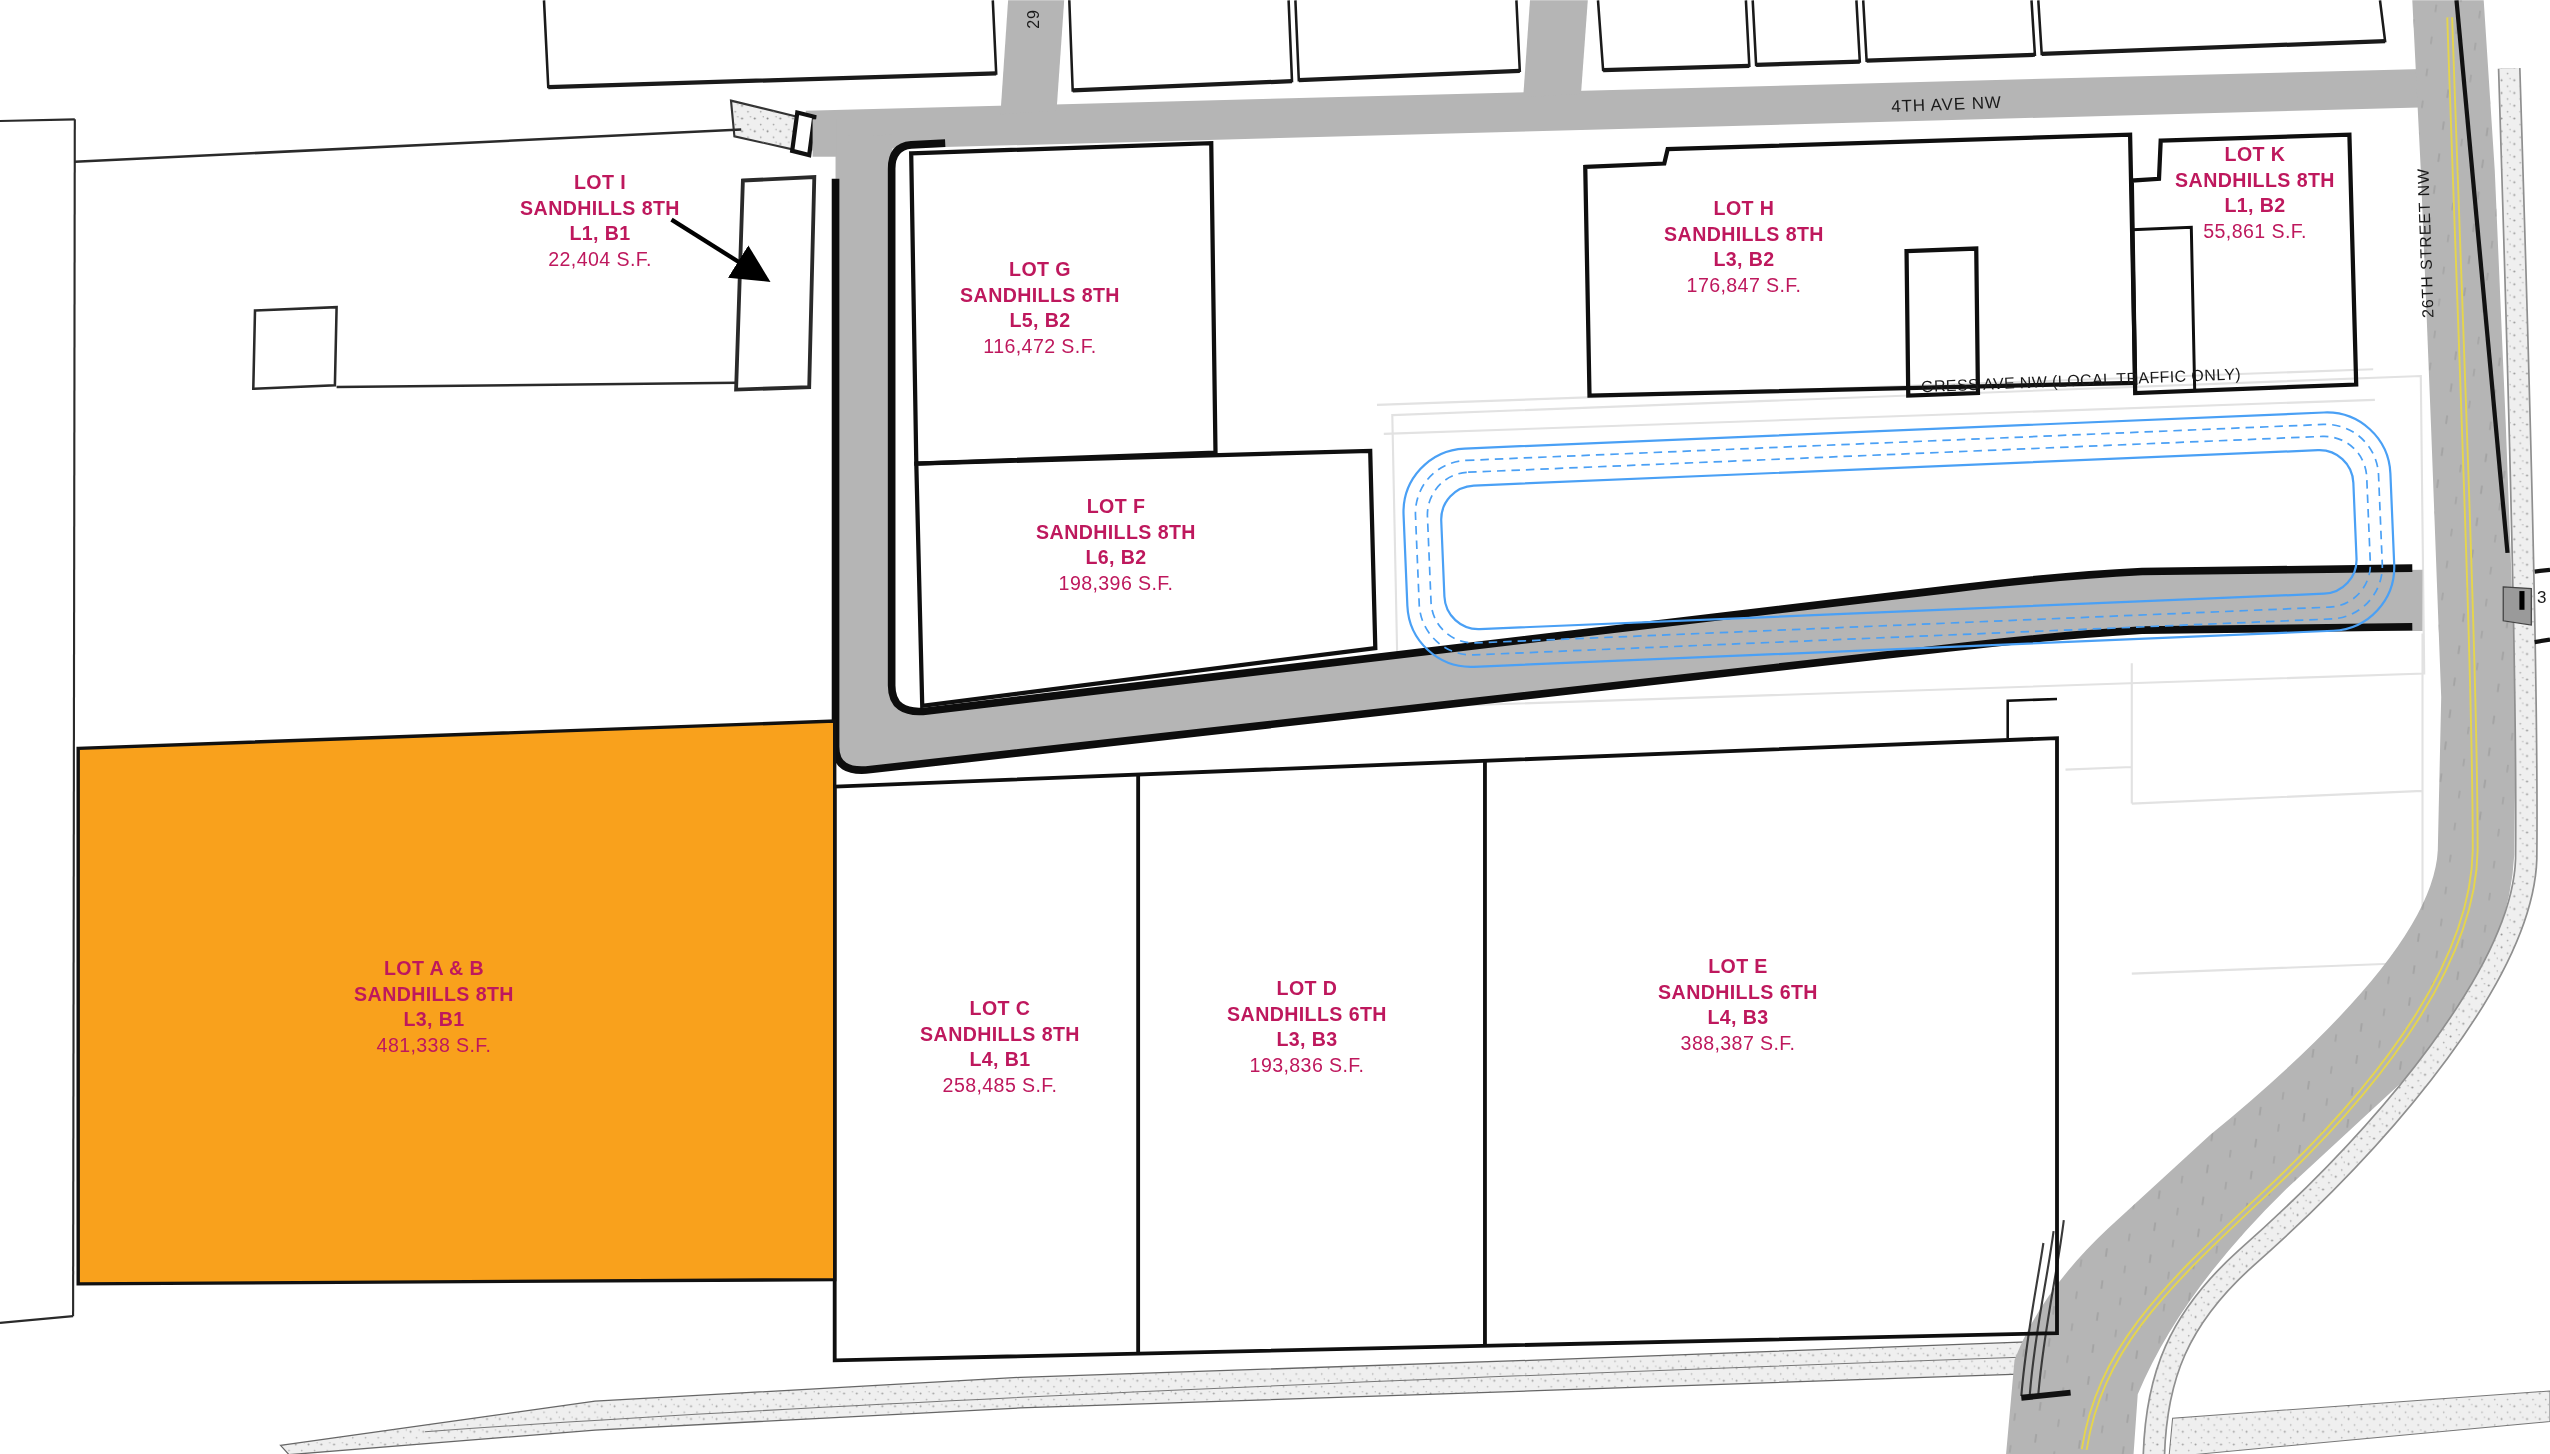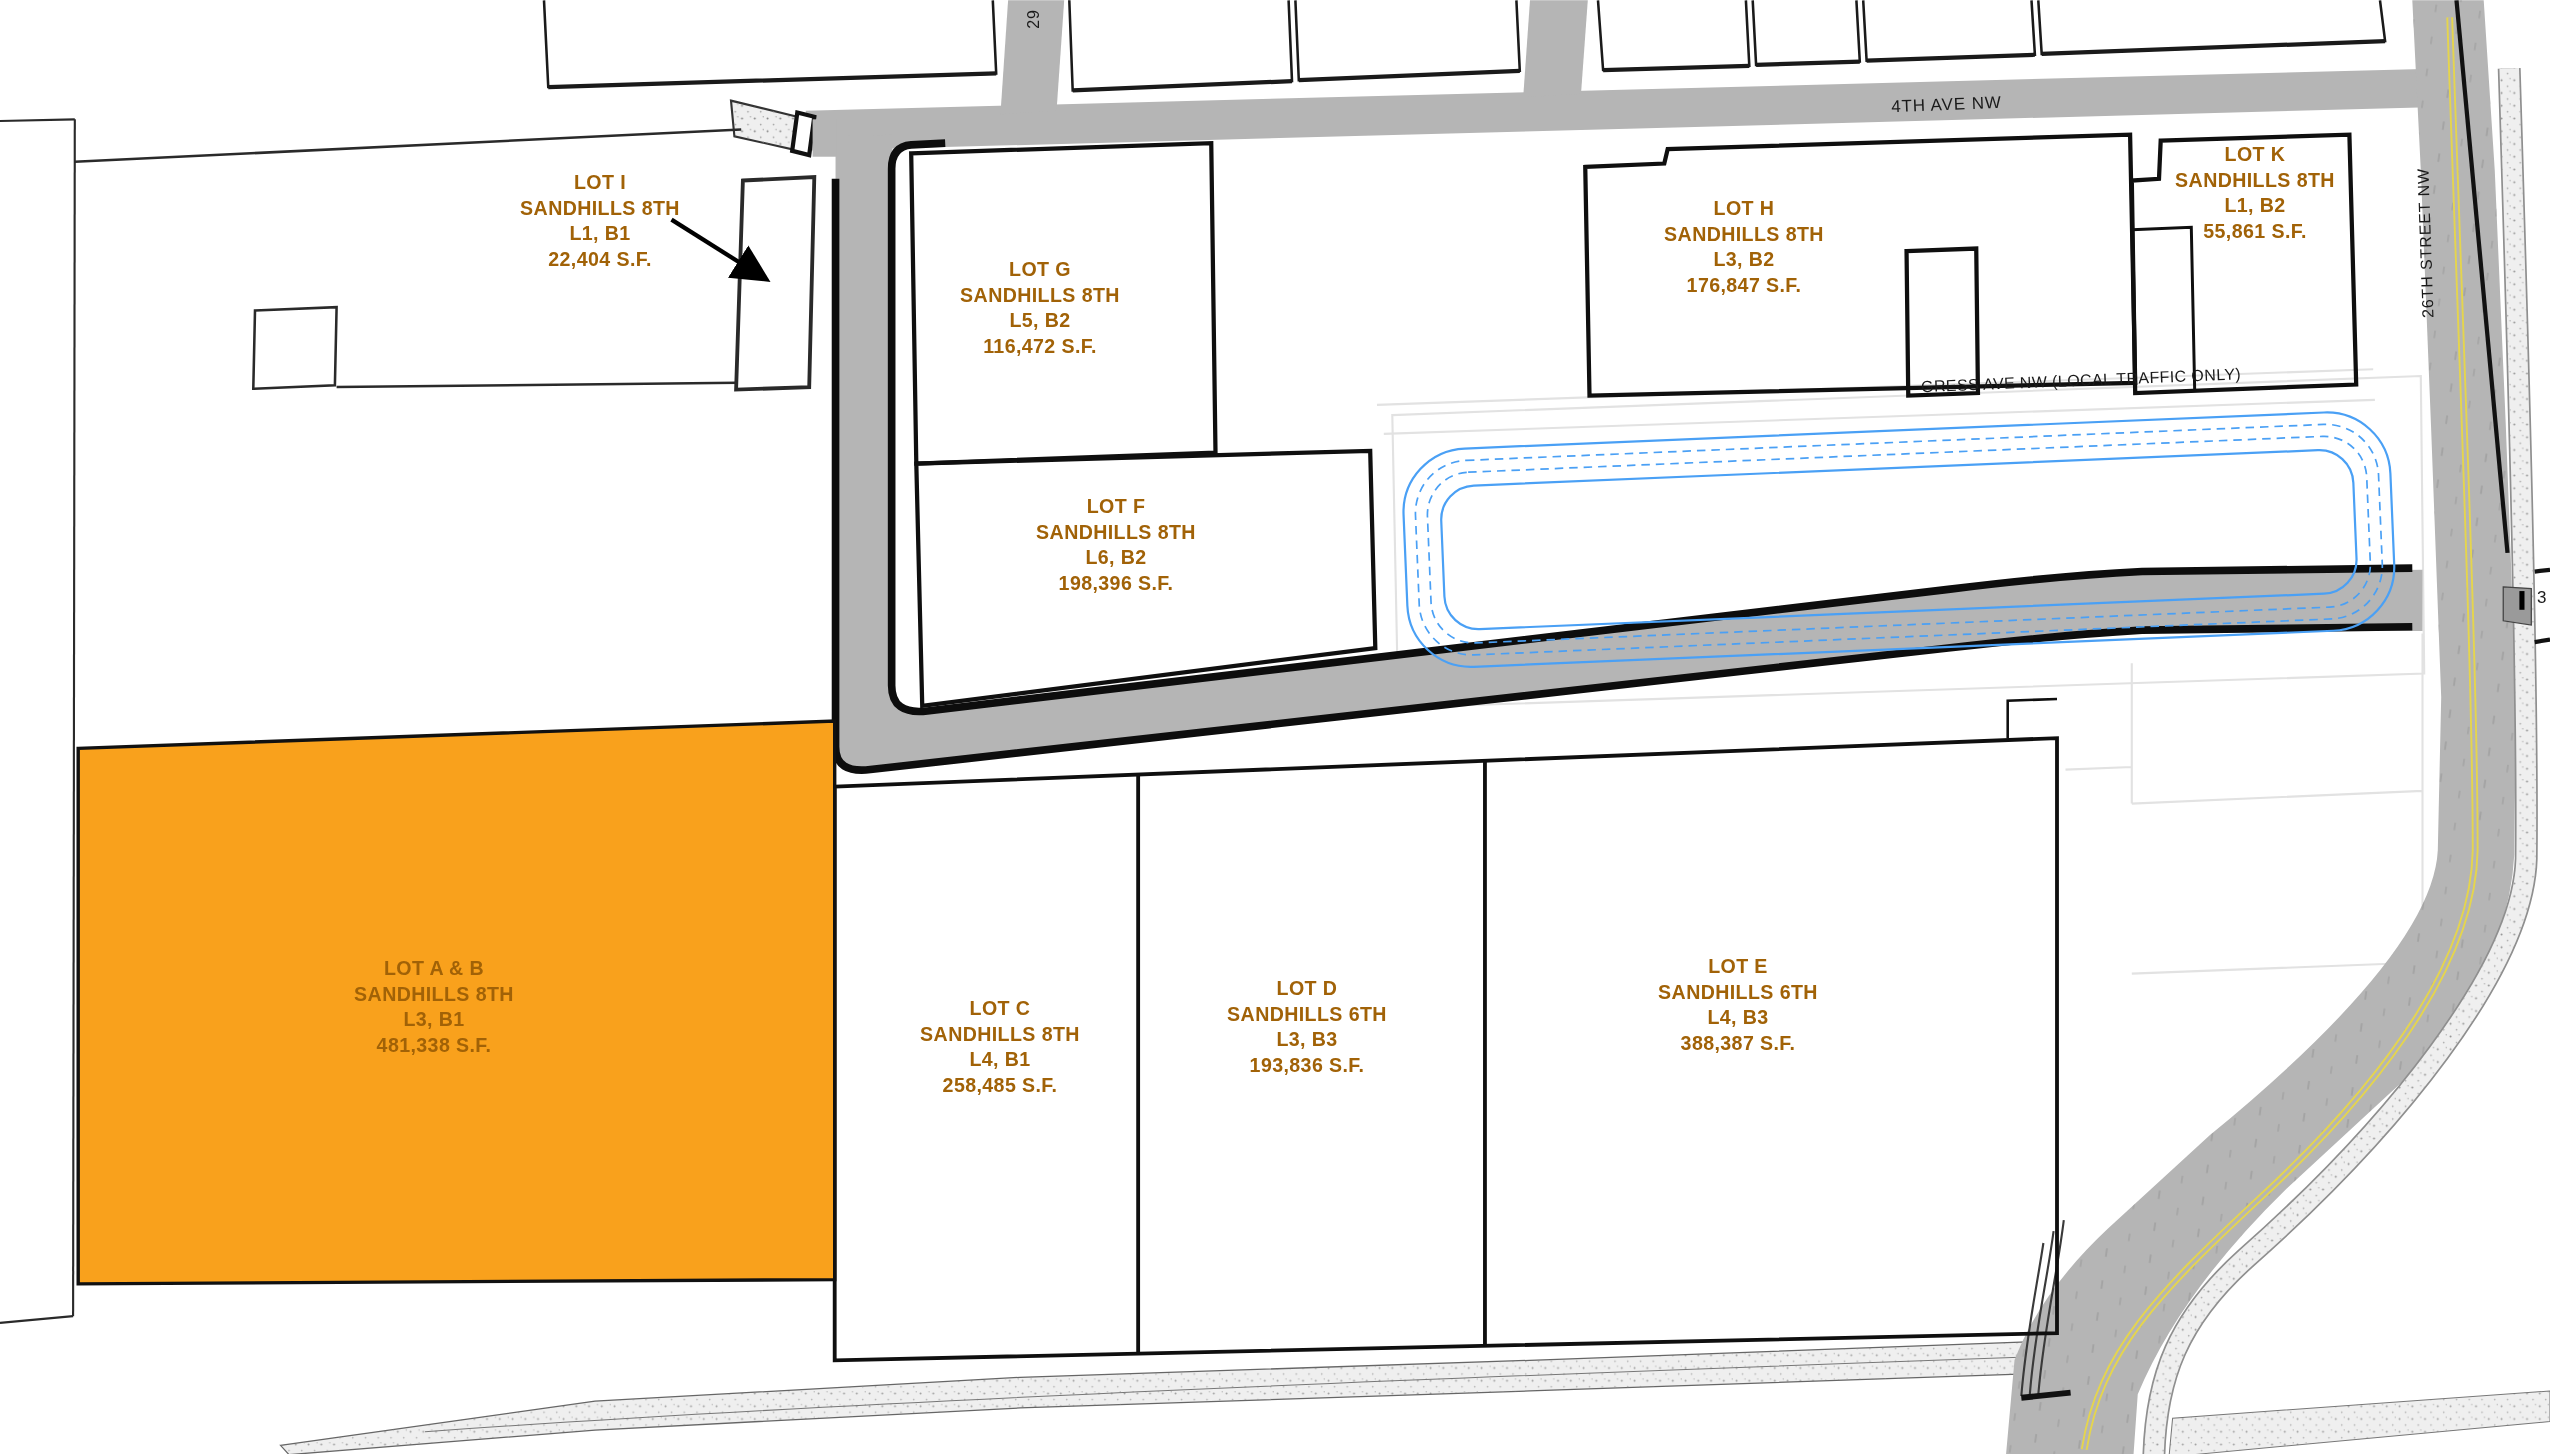--- a/index.html
+++ b/index.html
@@ -1,21 +1,21 @@
 <!DOCTYPE html>
 <html style="font-size:13.6px"><head>
 <meta charset="utf-8">
 <style>
   html,body{margin:0;padding:0;background:#ffffff;}
   #plat{position:relative;width:2550px;height:1455px;background:#ffffff;overflow:hidden;
         font-family:"Liberation Sans",sans-serif;}
   #plat svg{position:absolute;left:0;top:0;}
-  .lot-label{position:absolute;text-align:center;color:#a16207;font-weight:bold;
+  .lot-label{position:absolute;text-align:center;color:#be185d;font-weight:bold;
              font-size:19.6px;line-height:25.5px;letter-spacing:0.4px;white-space:nowrap;}
-  .lot-label .area{font-weight:bold;}
+  .lot-label .area{font-weight:normal;}
   .street-label{position:absolute;color:#1a1a1a;font-size:17px;letter-spacing:0.9px;
                 white-space:nowrap;transform-origin:center center;}
   .rot-2{transform:rotate(-2.3deg);}
   .rot-90{transform:rotate(-90deg);}
   .rot-26{transform:rotate(-92deg);}
 </style>
 </head>
 <body>
 
 <div id="plat">

